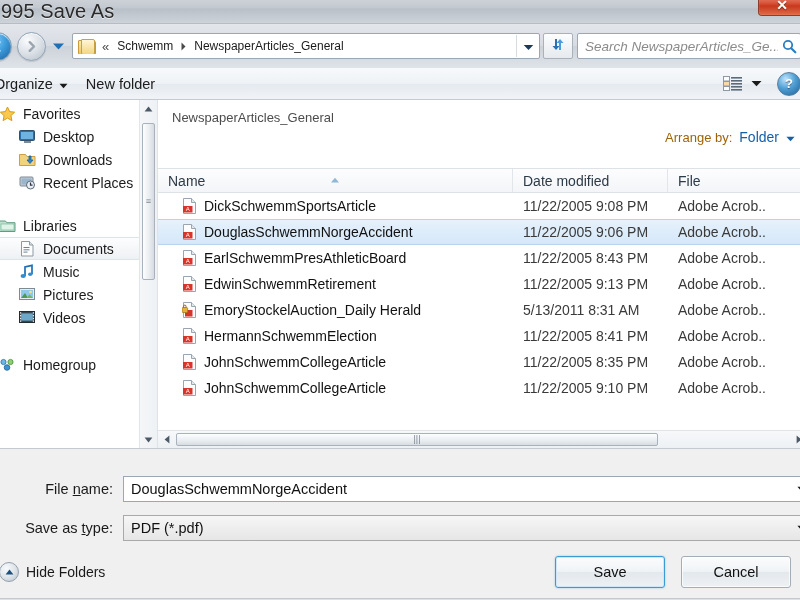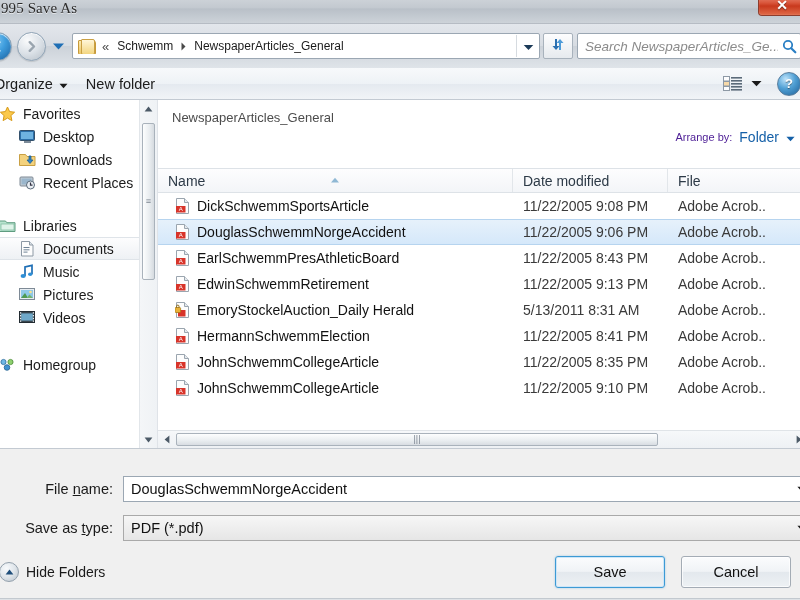--- a/index.html
+++ b/index.html
@@ -23,26 +23,25 @@
   .titlebar {
     height: 28px;
     position: relative;
     background: linear-gradient(to bottom, #d2d7dc 0%, #c3c9d0 45%, #b9c0c8 50%, #cdd3d9 100%);
     flex: 0 0 auto;
     border-bottom: 1px solid #b6bcc4;
   }
   .title-text {
     position: absolute;
     left: 8px; top: 5px;
-    font-size: 15px;
+    font-size: 20px;
     color: #2a2a2a;
     white-space: nowrap;
     letter-spacing: .1px;
     text-shadow: 0 1px 0 rgba(255,255,255,.65);
-    font-family: Liberation Serif, serif;
   }
   .close-btn {
     position: absolute;
     right: 1px; top: 0px;
     width: 46px; height: 20px;
     border: 1px solid #8d3d2d;
     border-top: none;
     border-radius: 0 0 4px 4px;
     background: linear-gradient(to bottom, #e98d78 0%, #d9553a 40%, #c8391d 55%, #e06a48 100%);
     box-shadow: inset 0 0 1px rgba(255,255,255,.6);
@@ -218,21 +217,21 @@
     background: #fff;
   }
   .lib-header {
     height: 60px; flex: 0 0 auto;
     padding: 8px 12px 0 14px;
     display: flex; align-items: flex-start; justify-content: space-between;
   }
   .lib-title { font-size: 21px; color: #2c6a2f; line-height: 1.12; }
   .lib-sub { font-size: 13px; color: #4c4c4c; margin-top: 2px;}
   .arrange { display: flex; align-items: center; gap: 7px; padding-top: 20px;}
-  .arrange-lbl { font-size: 11px; color: #4c1d95;}
+  .arrange-lbl { font-size: 13px; color: #a16207;}
   .arrange-val { font-size: 14px; color: #1560a8;}
   .colhead {
     height: 23px; flex: 0 0 auto;
     display: flex; align-items: center;
     background: linear-gradient(to bottom,#fdfdfe,#f3f5f8);
     border-top: 1px solid #dde2e7;
     border-bottom: 1px solid #dde2e7;
     font-size: 14px; color: #2d3a47;
     position: relative;
   }
@@ -247,21 +246,21 @@
     height: 26px; display: flex; align-items: center;
     font-size: 14px; color: #111;
   }
   .frow.sel {
     background: linear-gradient(to bottom,#e6f1fb,#d5e8fa);
     border-top: 1px solid #b6d4ef;
     border-bottom: 1px solid #b6d4ef;
     height: 24px;
   }
   .cell { overflow:hidden; white-space:nowrap; text-overflow: clip;}
-  .cell.name { width: 355px; flex:0 0 auto; display:flex; align-items:center; gap:7px; padding-left:17px; box-sizing:border-box;}
+  .cell.name { width: 355px; flex:0 0 auto; display:flex; align-items:center; gap:7px; padding-left:24px; box-sizing:border-box;}
   .cell.date { width: 155px; flex:0 0 auto; padding-left:10px; box-sizing:border-box; color:#3a3a3a;}
   .cell.type { flex:1 1 auto; padding-left:10px; color:#3a3a3a;}
   .pdf-ico { width:15px; height:16px; flex:0 0 auto; position:relative;}
   .hscroll {
     height: 17px; flex: 0 0 auto;
     background: linear-gradient(to bottom,#f6f8fa,#eef1f4);
     border-top: 1px solid #e0e4e8;
     display:flex; align-items:center; position: relative;
   }
   .hs-arrow { width:17px; height:17px; display:flex;align-items:center;justify-content:center; flex:0 0 auto;}

